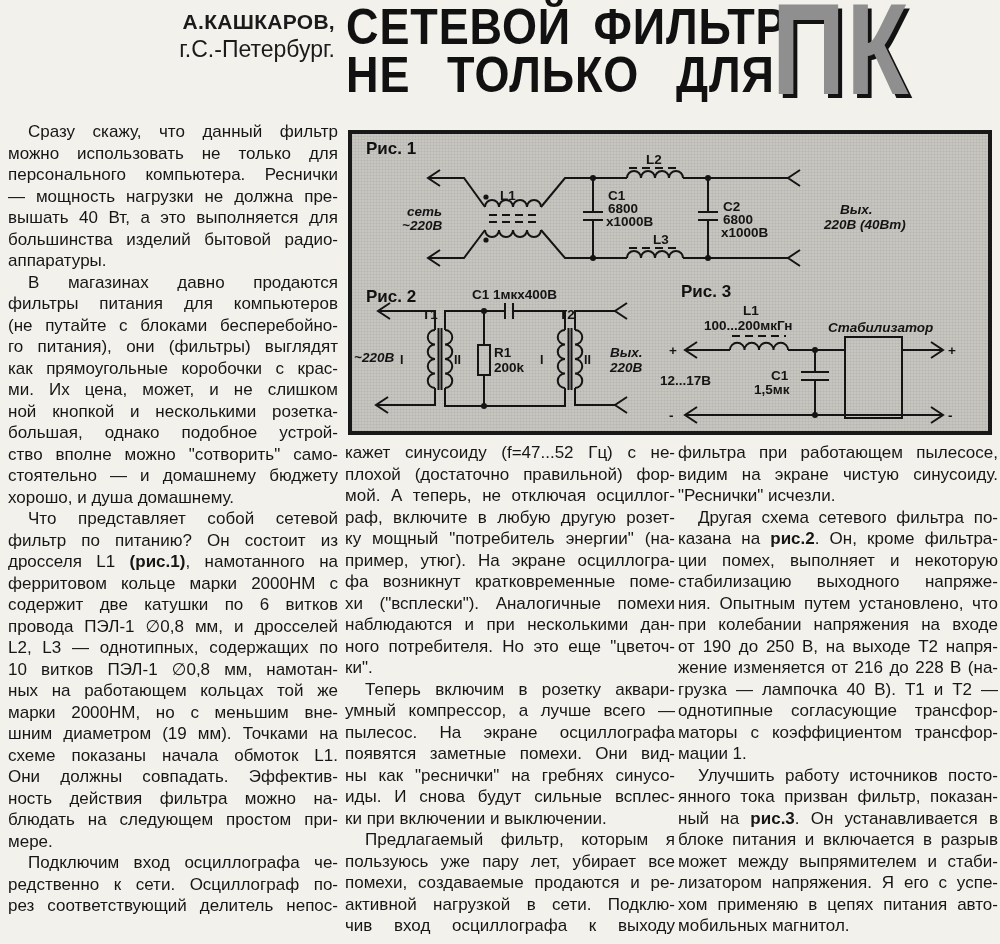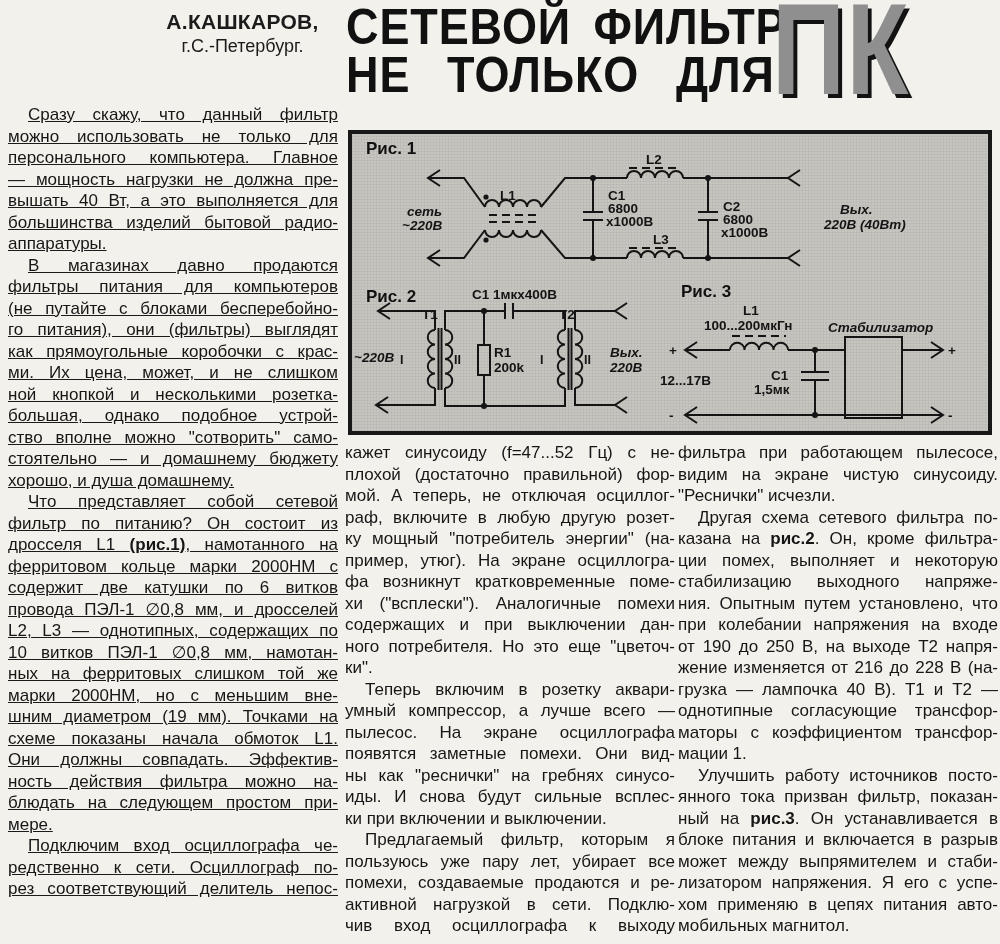--- a/index.html
+++ b/index.html
@@ -1,22 +1,22 @@
 <!DOCTYPE html>
 <html><head>
 <meta charset="utf-8">
 <style>
   html,body{margin:0;padding:0;}
   body{width:1000px;height:944px;background:#e8e6e1;font-family:"Liberation Sans","DejaVu Sans",sans-serif;}
   .page{position:relative;width:1000px;height:944px;background:#f3f1ec;overflow:hidden;color:#1b1b1b;}
 
   
-  .author{position:absolute;left:150px;top:10px;width:185px;text-align:center;line-height:1.15;}
+  .author{position:absolute;left:150px;top:10px;width:185px;text-align:right;line-height:1.15;}
   .author .a1{font-weight:bold;font-size:21px;letter-spacing:.3px;}
-  .author .a2{font-size:18px;margin-top:2px;}
+  .author .a2{font-size:23px;margin-top:2px;}
   .title{position:absolute;left:346px;margin:0;font-weight:bold;font-size:50px;line-height:1;
          transform:scaleX(.9);transform-origin:0 0;white-space:nowrap;color:#111;}
   .title.l1{top:2px;word-spacing:10px;letter-spacing:1px;}
   .title.l2{top:50px;word-spacing:26px;letter-spacing:1px;}
   .title-pk{position:absolute;left:772px;top:-16px;font-weight:bold;font-size:130px;line-height:1;
             transform:scaleX(.78);transform-origin:0 0;color:#8f8f8f;
             text-shadow:5px 4px 0 #121212;letter-spacing:2px;}
 
   
   .figure-panel{position:absolute;left:348px;top:130px;width:636px;height:297px;
@@ -28,21 +28,21 @@
   .figure-panel svg{position:absolute;left:0;top:0;}
   .sch{font-family:"Liberation Sans","DejaVu Sans",sans-serif;font-size:13.5px;font-weight:bold;fill:#141414;}
   .schsm{font-family:"Liberation Sans","DejaVu Sans",sans-serif;font-size:12.5px;font-weight:bold;fill:#141414;}
   .schit{font-family:"Liberation Sans","DejaVu Sans",sans-serif;font-size:13.5px;font-weight:bold;font-style:italic;fill:#141414;}
   .schcap{font-family:"Liberation Sans","DejaVu Sans",sans-serif;font-size:17px;font-weight:bold;fill:#111;}
   .wire{stroke:#141414;stroke-width:2;fill:none;}
   .wired{stroke:#141414;stroke-width:2;fill:none;stroke-dasharray:8 5;}
 
   
   .col{position:absolute;}
-  .col-left{left:8px;top:104px;width:330px;text-decoration:underline;}
+  .col-left{left:8px;top:121px;width:330px;}
   .col-mid{left:345px;top:442px;width:330px;}
   .col-right{left:678px;top:442px;width:320px;}
   .tline{height:21.5px;line-height:21.5px;font-size:17px;white-space:nowrap;
          text-align:justify;text-align-last:justify;color:#161616;}
   .tline.final{text-align-last:auto;}
   .tline.indent{text-indent:20px;}
 </style>
 </head>
 <body>
 
@@ -184,21 +184,21 @@
         <path class="wire" d="M579,273 L591,281 L579,289"></path>
         <text class="sch" x="317" y="286">-</text>
         <text class="sch" x="596" y="286">-</text>
       </g>
     </svg>
   </div>
 
   <div class="col col-left">
       <div class="tline indent">Сразу скажу, что данный фильтр</div>
       <div class="tline">можно использовать не только для</div>
-      <div class="tline">персонального компьютера. Главное</div>
+      <div class="tline">персонального компьютера. Реснички</div>
       <div class="tline">— мощность нагрузки не должна пре-</div>
       <div class="tline">вышать 40 Вт, а это выполняется для</div>
       <div class="tline">большинства изделий бытовой радио-</div>
       <div class="tline final">аппаратуры.</div>
       <div class="tline indent">В магазинах давно продаются</div>
       <div class="tline">фильтры питания для компьютеров</div>
       <div class="tline">(не путайте с блоками бесперебойно-</div>
       <div class="tline">го питания), они (фильтры) выглядят</div>
       <div class="tline">как прямоугольные коробочки с крас-</div>
       <div class="tline">ми. Их цена, может, и не слишком</div>
@@ -208,42 +208,42 @@
       <div class="tline">стоятельно — и домашнему бюджету</div>
       <div class="tline final">хорошо, и душа домашнему.</div>
       <div class="tline indent">Что представляет собой сетевой</div>
       <div class="tline">фильтр по питанию? Он состоит из</div>
       <div class="tline">дросселя L1 <b>(рис.1)</b>, намотанного на</div>
       <div class="tline">ферритовом кольце марки 2000НМ с</div>
       <div class="tline">содержит две катушки по 6 витков</div>
       <div class="tline">провода ПЭЛ-1 ∅0,8 мм, и дросселей</div>
       <div class="tline">L2, L3 — однотипных, содержащих по</div>
       <div class="tline">10 витков ПЭЛ-1 ∅0,8 мм, намотан-</div>
-      <div class="tline">ных на ферритовых слишком той же</div>
+      <div class="tline">ных на работающем кольцах той же</div>
       <div class="tline">марки 2000НМ, но с меньшим вне-</div>
       <div class="tline">шним диаметром (19 мм). Точками на</div>
       <div class="tline">схеме показаны начала обмоток L1.</div>
       <div class="tline">Они должны совпадать. Эффектив-</div>
       <div class="tline">ность действия фильтра можно на-</div>
       <div class="tline">блюдать на следующем простом при-</div>
       <div class="tline final">мере.</div>
       <div class="tline indent">Подключим вход осциллографа че-</div>
       <div class="tline">редственно к сети. Осциллограф по-</div>
       <div class="tline">рез соответствующий делитель непос-</div>
     </div>
   <div class="col col-mid">
       <div class="tline">кажет синусоиду (f=47...52 Гц) с не-</div>
       <div class="tline">плохой (достаточно правильной) фор-</div>
       <div class="tline">мой. А теперь, не отключая осциллог-</div>
       <div class="tline">раф, включите в любую другую розет-</div>
       <div class="tline">ку мощный "потребитель энергии" (на-</div>
       <div class="tline">пример, утюг). На экране осциллогра-</div>
       <div class="tline">фа возникнут кратковременные поме-</div>
       <div class="tline">хи ("всплески"). Аналогичные помехи</div>
-      <div class="tline">содержащих и при выключении дан-</div>
+      <div class="tline">наблюдаются и при несколькими дан-</div>
       <div class="tline">ного потребителя. Но это еще "цветоч-</div>
       <div class="tline final">ки".</div>
       <div class="tline indent">Теперь включим в розетку аквари-</div>
       <div class="tline">умный компрессор, а лучше всего —</div>
       <div class="tline">пылесос. На экране осциллографа</div>
       <div class="tline">появятся заметные помехи. Они вид-</div>
       <div class="tline">ны как "реснички" на гребнях синусо-</div>
       <div class="tline">иды. И снова будут сильные всплес-</div>
       <div class="tline final">ки при включении и выключении.</div>
       <div class="tline indent">Предлагаемый фильтр, которым я</div>

